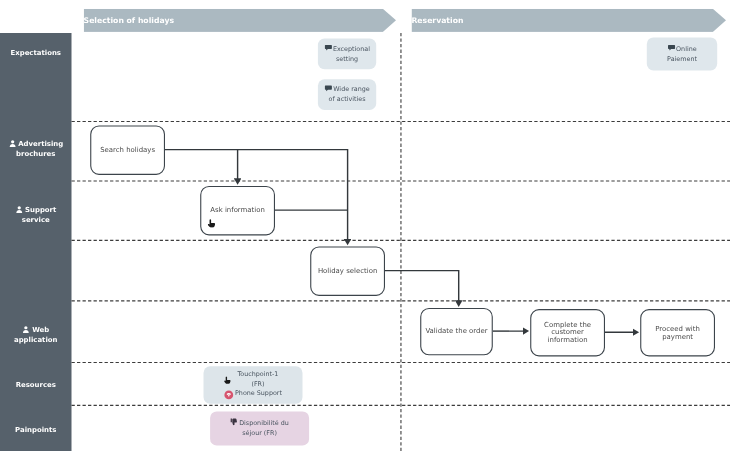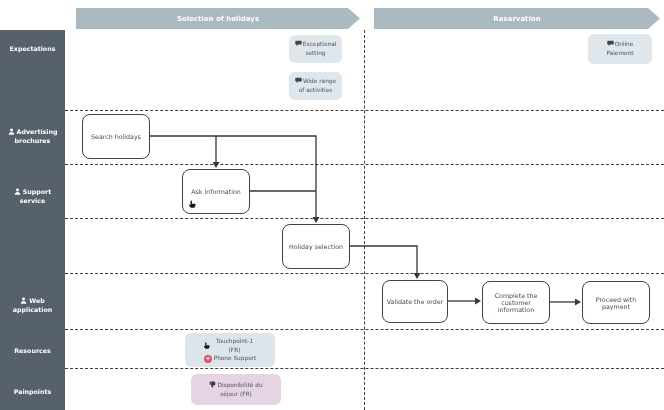--- a/index.html
+++ b/index.html
@@ -3,21 +3,21 @@
 <meta charset="utf-8">
 <style>
   html,body{margin:0;padding:0;background:#fff;}
   #canvas{
     position:relative;width:664px;height:410px;background:#fff;overflow:hidden;
     font-family:"DejaVu Sans","Liberation Sans",sans-serif;
   }
   
   .banner{
     position:absolute;top:8px;height:21px;background:#abb9c1;
-    display:flex;align-items:center;justify-content:center;
+    display:flex;align-items:center;
     color:#fff;font-weight:bold;font-size:7px;
     clip-path:polygon(0 0,calc(100% - 12px) 0,100% 50%,calc(100% - 12px) 100%,0 100%);
   }
   
   .sidebar{position:absolute;left:0;top:30px;width:65px;height:380px;background:#56616b;}
   .lane-label{
     position:absolute;left:0;width:65px;text-align:center;color:#fff;
     font-weight:bold;font-size:6.3px;line-height:1.45;
   }
   .lane-label svg{vertical-align:-1px;margin-right:2px;}

